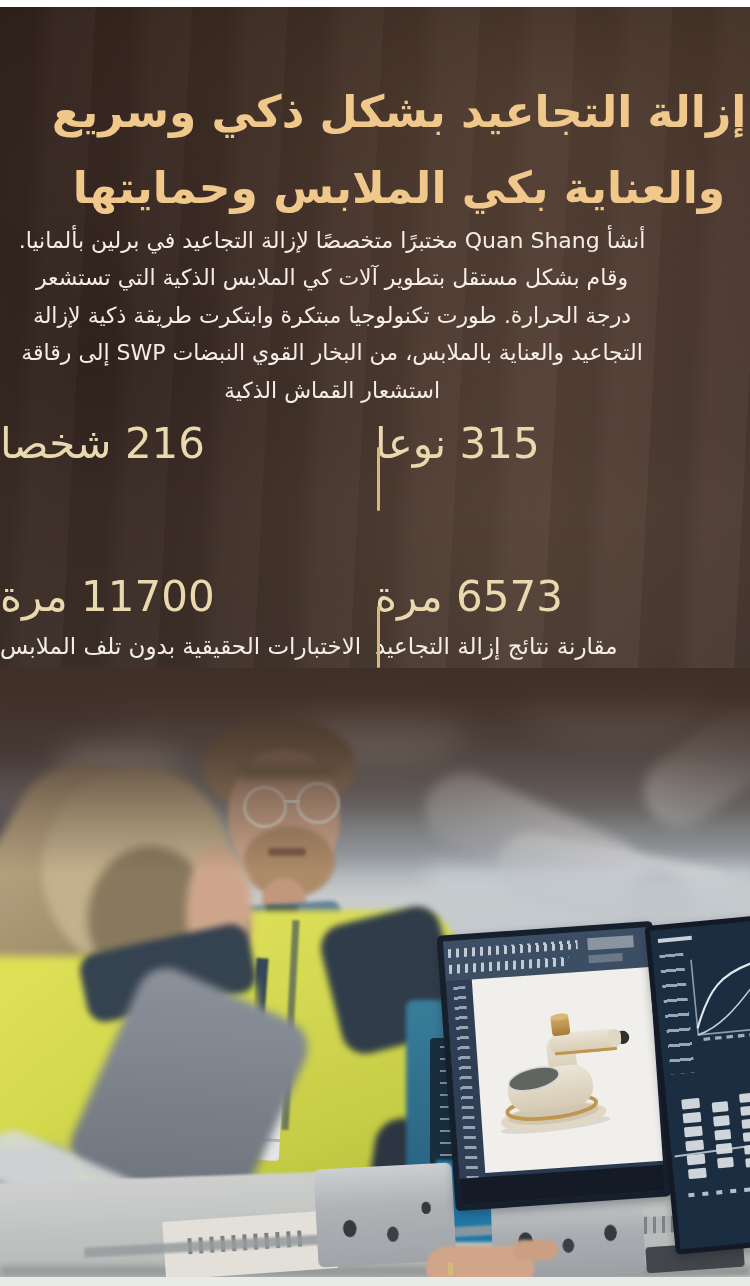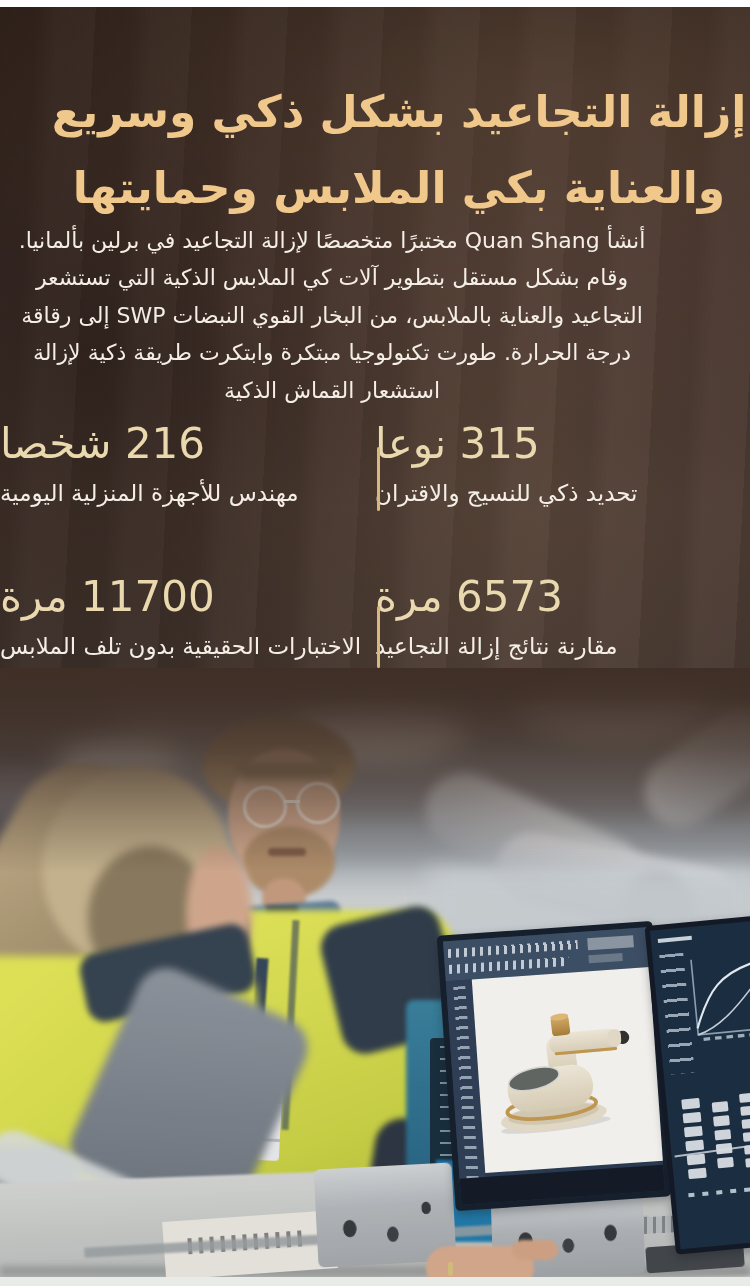--- a/index.html
+++ b/index.html
@@ -182,33 +182,31 @@
   <div class="hero-bg"></div>
 
   <div class="headline" dir="rtl">
     <div>إزالة التجاعيد بشكل ذكي وسريع</div>
     <div>والعناية بكي الملابس وحمايتها</div>
   </div>
 
   <div class="hero-paragraph" dir="rtl">
     <div>أنشأ Quan Shang مختبرًا متخصصًا لإزالة التجاعيد في برلين بألمانيا.</div>
     <div>وقام بشكل مستقل بتطوير آلات كي الملابس الذكية التي تستشعر</div>
+    <div>درجة الحرارة. طورت تكنولوجيا مبتكرة وابتكرت طريقة ذكية لإزالة</div>
     <div>التجاعيد والعناية بالملابس، من البخار القوي النبضات SWP إلى رقاقة</div>
-    <div>درجة الحرارة. طورت تكنولوجيا مبتكرة وابتكرت طريقة ذكية لإزالة</div>
     <div>استشعار القماش الذكية</div>
   </div>
 
   <div class="stats-row" id="stats-row-1" dir="rtl">
     <div class="stat-cell">
       <div class="stat-number">315 نوعا</div>
-      <div class="stat-label">تحديد ذكي للنسيج والاقتران</div>
     </div>
     <div class="stat-cell">
       <div class="stat-number">216 شخصا</div>
-      <div class="stat-label">مهندس للأجهزة المنزلية اليومية</div>
     </div>
   </div>
   <div class="stat-divider" id="divider-1"></div>
 
   <div class="stats-row" id="stats-row-2" dir="rtl">
     <div class="stat-cell">
       <div class="stat-number">6573 مرة</div>
       <div class="stat-label">مقارنة نتائج إزالة التجاعيد</div>
     </div>
     <div class="stat-cell">

